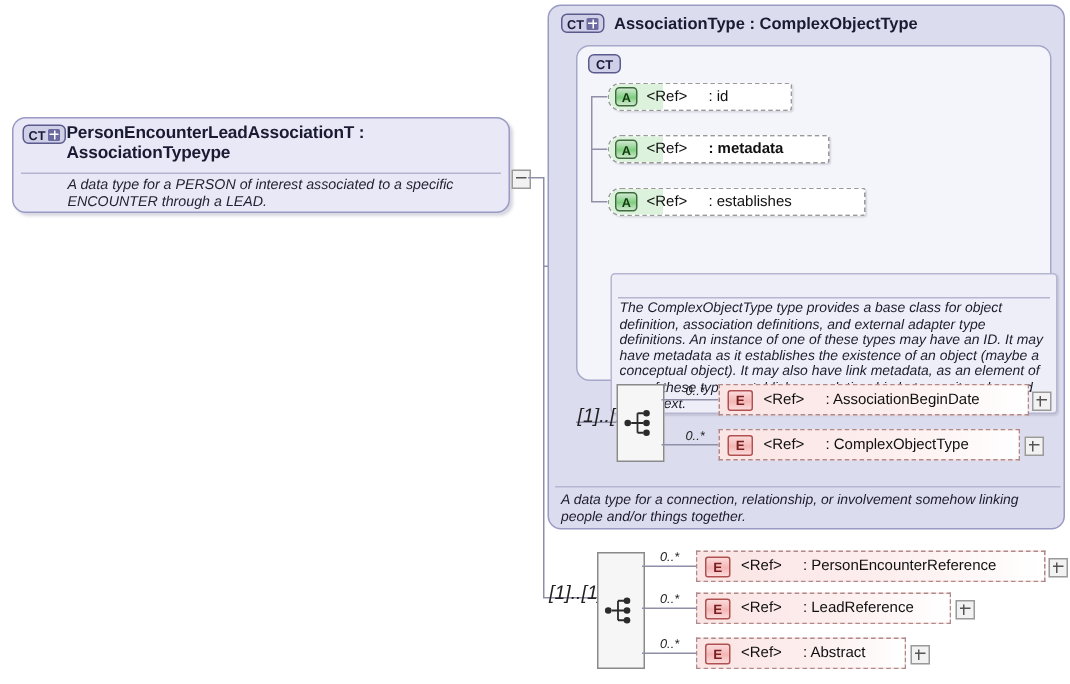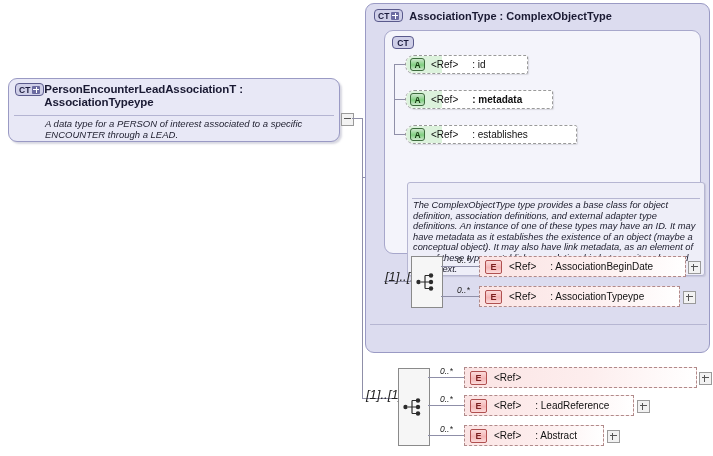--- a/index.html
+++ b/index.html
@@ -337,25 +337,26 @@
   </div>
   <div class="expand" style="left:688px; top:261px;"></div>
 
   <span class="occ" style="left:457px; top:285px;">0..*</span>
   <div class="elem-row" style="left:479px; top:286px; width:201px;">
     <span class="whitebar"></span>
     <span class="icon-e">
         <span>E</span>
       </span>
     <span class="elem-ref">&lt;Ref&gt;</span>
-    <span class="elem-name" style="margin-left:14px;">: AssociationTypeype</span>
+    <span class="elem-name" style="margin-left:14px;">: ComplexObjectType</span>
   </div>
   <div class="expand" style="left:683px; top:291px;"></div>
 
   <div class="bot-doc-sep"></div>
+  <div class="bot-doc">A data type for a connection, relationship, or involvement somehow linking people and/or things together.</div>
 
   <div class="ln lnh" style="left:374px; top:398px; width:24px;"></div>
   <span class="card" style="left:366px; top:387px;">[1]..[1]</span>
 
   <div class="seq" style="left:398px; top:368px; height:76px;">
     <svg width="22" height="22" viewBox="0 0 22 22">
       <circle cx="2.5" cy="11" r="2.2" fill="#2b2b2b"></circle>
       <path d="M4.8 11 H9 M9 4.5 V17.5 M9 4.5 H13 M9 11 H13 M9 17.5 H13" stroke="#2b2b2b" stroke-width="1.2" fill="none"></path>
       <circle cx="15" cy="4.5" r="2.2" fill="#2b2b2b"></circle>
       <circle cx="15" cy="11" r="2.2" fill="#2b2b2b"></circle>
@@ -367,20 +368,21 @@
   <div class="ln lnh" style="left:428px; top:405px; width:36px;"></div>
   <div class="ln lnh" style="left:428px; top:435px; width:36px;"></div>
 
   <span class="occ" style="left:440px; top:366px;">0..*</span>
   <div class="elem-row" style="left:464px; top:367px; width:233px;">
     <span class="whitebar"></span>
     <span class="icon-e">
         <span>E</span>
       </span>
     <span class="elem-ref">&lt;Ref&gt;</span>
+    <span class="elem-name" style="margin-left:14px;">: PersonEncounterReference</span>
   </div>
   <div class="expand" style="left:699px; top:372px;"></div>
 
   <span class="occ" style="left:440px; top:394px;">0..*</span>
   <div class="elem-row" style="left:464px; top:395px; width:170px;">
     <span class="whitebar"></span>
     <span class="icon-e">
         <span>E</span>
       </span>
     <span class="elem-ref">&lt;Ref&gt;</span>

